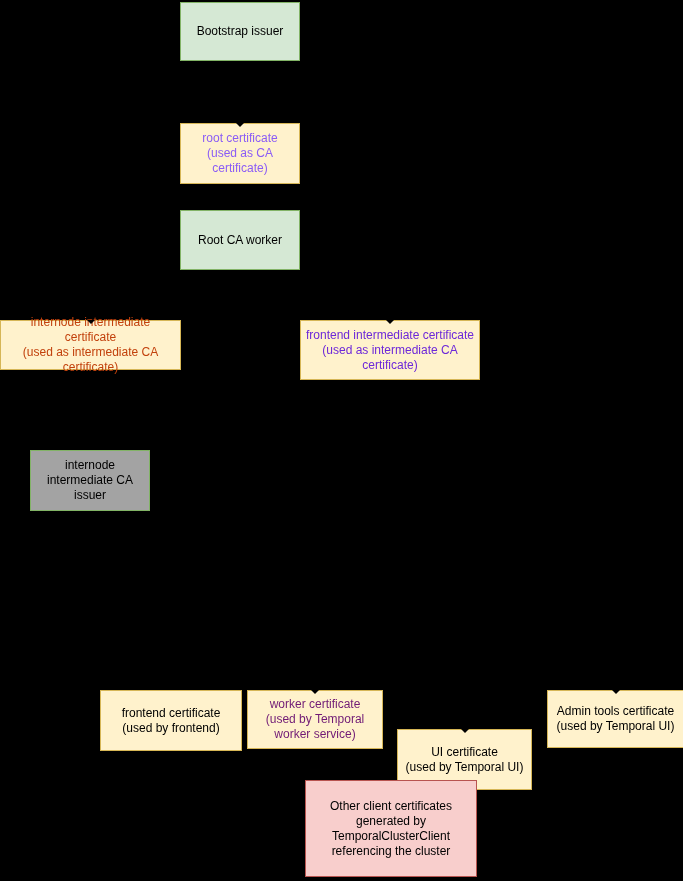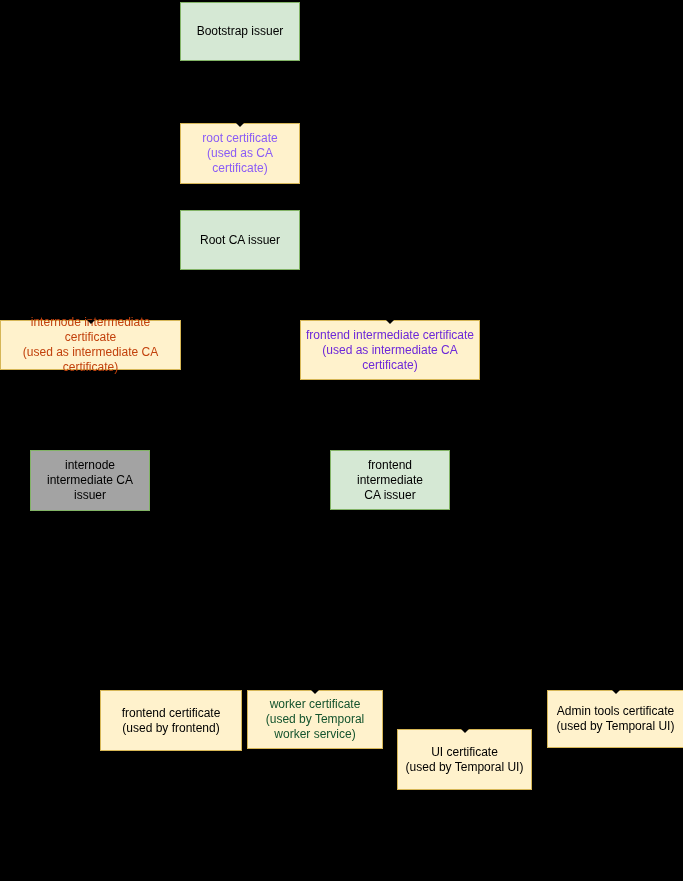--- a/index.html
+++ b/index.html
@@ -41,44 +41,44 @@
 
 <div class="stage">
     <div class="node" style="left: 180px; top: 2px; width: 120px; height: 59px; background: rgb(213, 232, 212); border-color: rgb(130, 179, 102); color: rgb(0, 0, 0);">
       <span class="label">Bootstrap issuer</span>
     </div>
     <div class="node" style="left: 180px; top: 110px; width: 120px; height: 61px; background: rgb(255, 242, 204); border-color: rgb(214, 182, 86); color: #8b5cf6; margin-top: 13px;">
       <span class="label">root certificate<br>(used as CA<br>certificate)</span>
       <div class="notch"></div>
     </div>
     <div class="node" style="left: 180px; top: 210px; width: 120px; height: 60px; background: rgb(213, 232, 212); border-color: rgb(130, 179, 102); color: rgb(0, 0, 0);">
-      <span class="label">Root CA issuer</span>
+      <span class="label">Root CA worker</span>
     </div>
     <div class="node" style="left: 0px; top: 320px; width: 181px; height: 50px; background: rgb(255, 242, 204); border-color: rgb(214, 182, 86); color: #c2410c;">
       <span class="label">internode intermediate certificate<br>(used as intermediate CA<br>certificate)</span>
       <div class="notch"></div>
     </div>
     <div class="node" style="left: 300px; top: 320px; width: 180px; height: 60px; background: rgb(255, 242, 204); border-color: rgb(214, 182, 86); color: #6d28d9;">
       <span class="label">frontend intermediate certificate<br>(used as intermediate CA<br>certificate)</span>
       <div class="notch"></div>
     </div>
     <div class="node" style="left: 30px; top: 450px; width: 120px; height: 61px; background: #a3a3a3; border-color: rgb(130, 179, 102); color: rgb(0, 0, 0);">
       <span class="label">internode<br>intermediate CA<br>issuer</span>
     </div>
-    <div class="node" style="left: 330px; top: 450px; width: 120px; height: 60px; background: rgb(213, 232, 212); border-color: rgb(130, 179, 102); color: rgb(0, 0, 0);">
-      <span class="label">frontend intermediate<br>CA issuer</span>
-    </div>
     <div class="node" style="left: 100px; top: 690px; width: 142px; height: 61px; background: rgb(255, 242, 204); border-color: rgb(214, 182, 86); color: rgb(0, 0, 0);">
       <span class="label">frontend certificate<br>(used by frontend)</span>
     </div>
-    <div class="node" style="left: 247px; top: 690px; width: 136px; height: 59px; background: rgb(255, 242, 204); border-color: rgb(214, 182, 86); color: #14532d;">
+    <div class="node" style="left: 247px; top: 690px; width: 136px; height: 59px; background: rgb(255, 242, 204); border-color: rgb(214, 182, 86); color: #701a75;">
       <span class="label">worker certificate<br>(used by Temporal<br>worker service)</span>
       <div class="notch"></div>
     </div>
     <div class="node" style="left: 397px; top: 690px; width: 135px; height: 61px; background: rgb(255, 242, 204); border-color: rgb(214, 182, 86); color: rgb(0, 0, 0); margin-top: 39px;">
       <span class="label">UI certificate<br>(used by Temporal UI)</span>
       <div class="notch"></div>
     </div>
     <div class="node" style="left: 547px; top: 690px; width: 137px; height: 58px; background: rgb(255, 242, 204); border-color: rgb(214, 182, 86); color: rgb(0, 0, 0);">
       <span class="label">Admin tools certificate<br>(used by Temporal UI)</span>
       <div class="notch"></div>
     </div>
+    <div class="node" style="left: 305px; top: 780px; width: 172px; height: 97px; background: rgb(248, 206, 204); border-color: rgb(184, 84, 80); color: rgb(0, 0, 0);">
+      <span class="label">Other client certificates<br>generated by<br>TemporalClusterClient<br>referencing the cluster</span>
+    </div>
   </div>
 
 </body></html>

